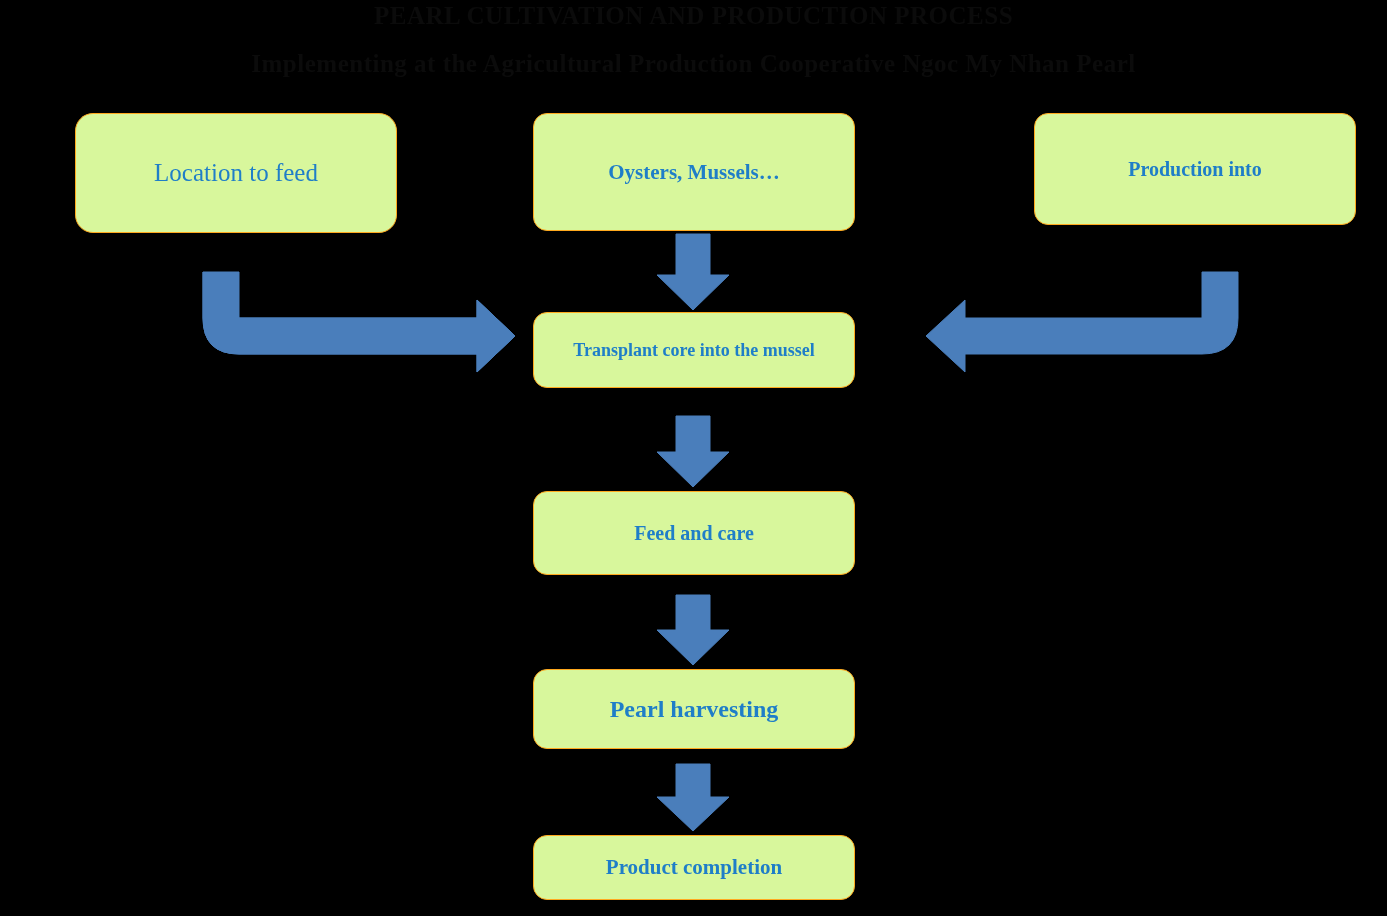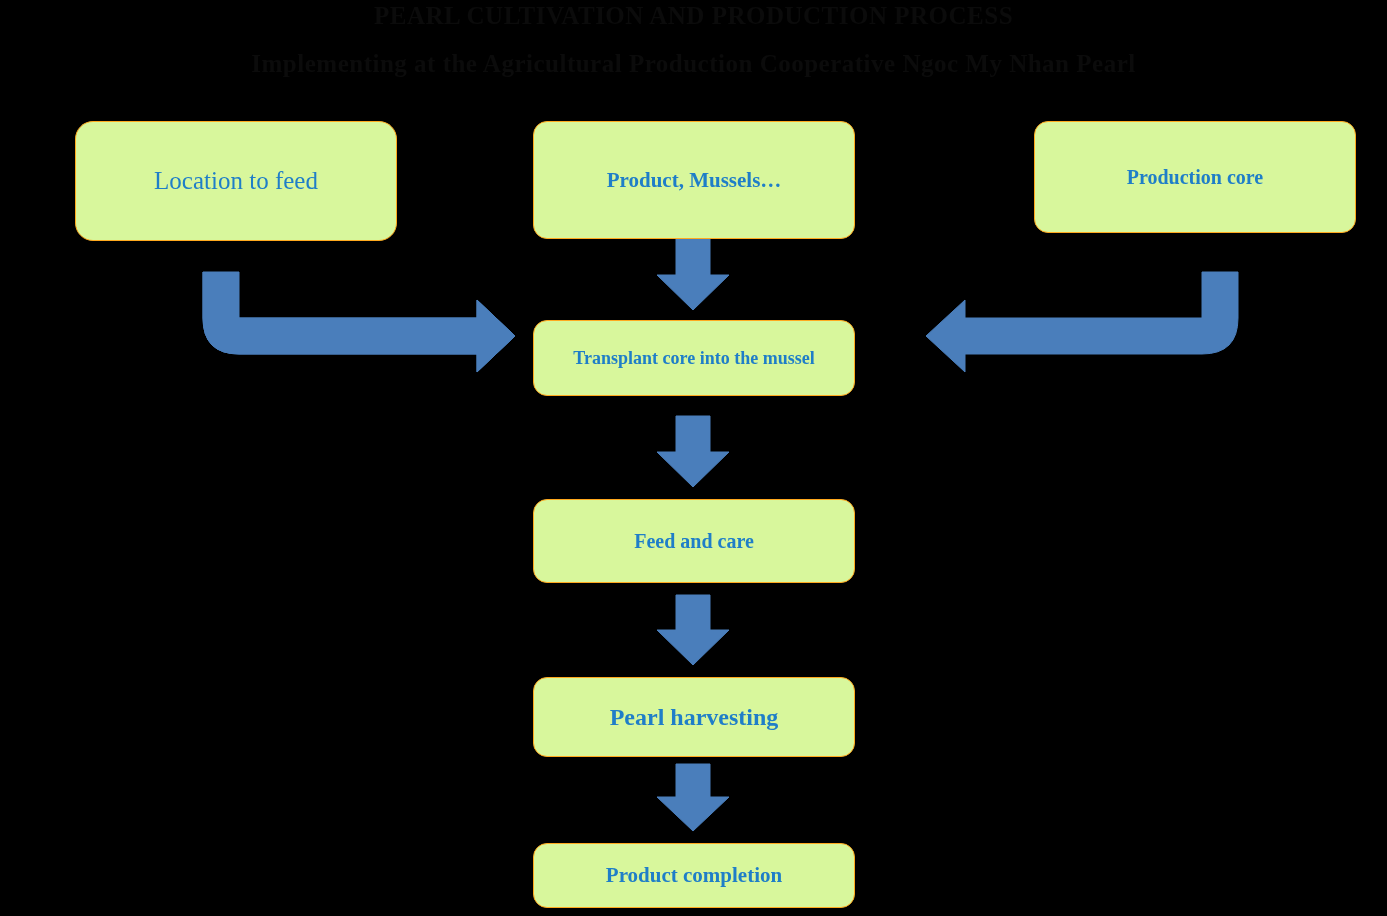--- a/index.html
+++ b/index.html
@@ -45,21 +45,20 @@
     background: #d8f79c;
     border: 1.5px solid #ffa91e;
     border-radius: 14px;
     color: #1f7ec8;
     display: flex;
     align-items: center;
     justify-content: center;
     text-align: center;
     padding: 4px 16px;
     line-height: 1.45;
-    margin-top: 8px;
   }
   .node.bold   { font-weight: 700; }
   .node.plain  { font-weight: 400; }
 
   
   #node-location-to-feed {
     left: 75px;  top: 113px;  width: 322px; height: 120px;
     font-size: 25px;
     border-radius: 18px;
   }
@@ -153,23 +152,23 @@
 
   <polygon class="arrow-shape" points="676,416 710,416 710,452 729,452 693,487 657,452 676,452"></polygon>
 
   <polygon class="arrow-shape" points="676,595 710,595 710,630 729,630 693,665 657,630 676,630"></polygon>
 
   <polygon class="arrow-shape" points="676,764 710,764 710,797 729,797 693,831 657,797 676,797"></polygon>
 </svg>
 
 <div class="node plain" id="node-location-to-feed">Location to feed</div>
 
-<div class="node bold" id="node-oysters-mussels">Product, Mussels…</div>
+<div class="node bold" id="node-oysters-mussels">Oysters, Mussels…</div>
 
-<div class="node bold" id="node-production-core">Production core</div>
+<div class="node bold" id="node-production-core">Production into</div>
 
 <div class="node bold" id="node-transplant-core">Transplant core into the mussel</div>
 
 <div class="node bold" id="node-feed-and-care">Feed and care</div>
 
 <div class="node bold" id="node-pearl-harvesting">Pearl harvesting</div>
 
 <div class="node bold" id="node-product-completion">Product completion</div>
 
 </body></html>

